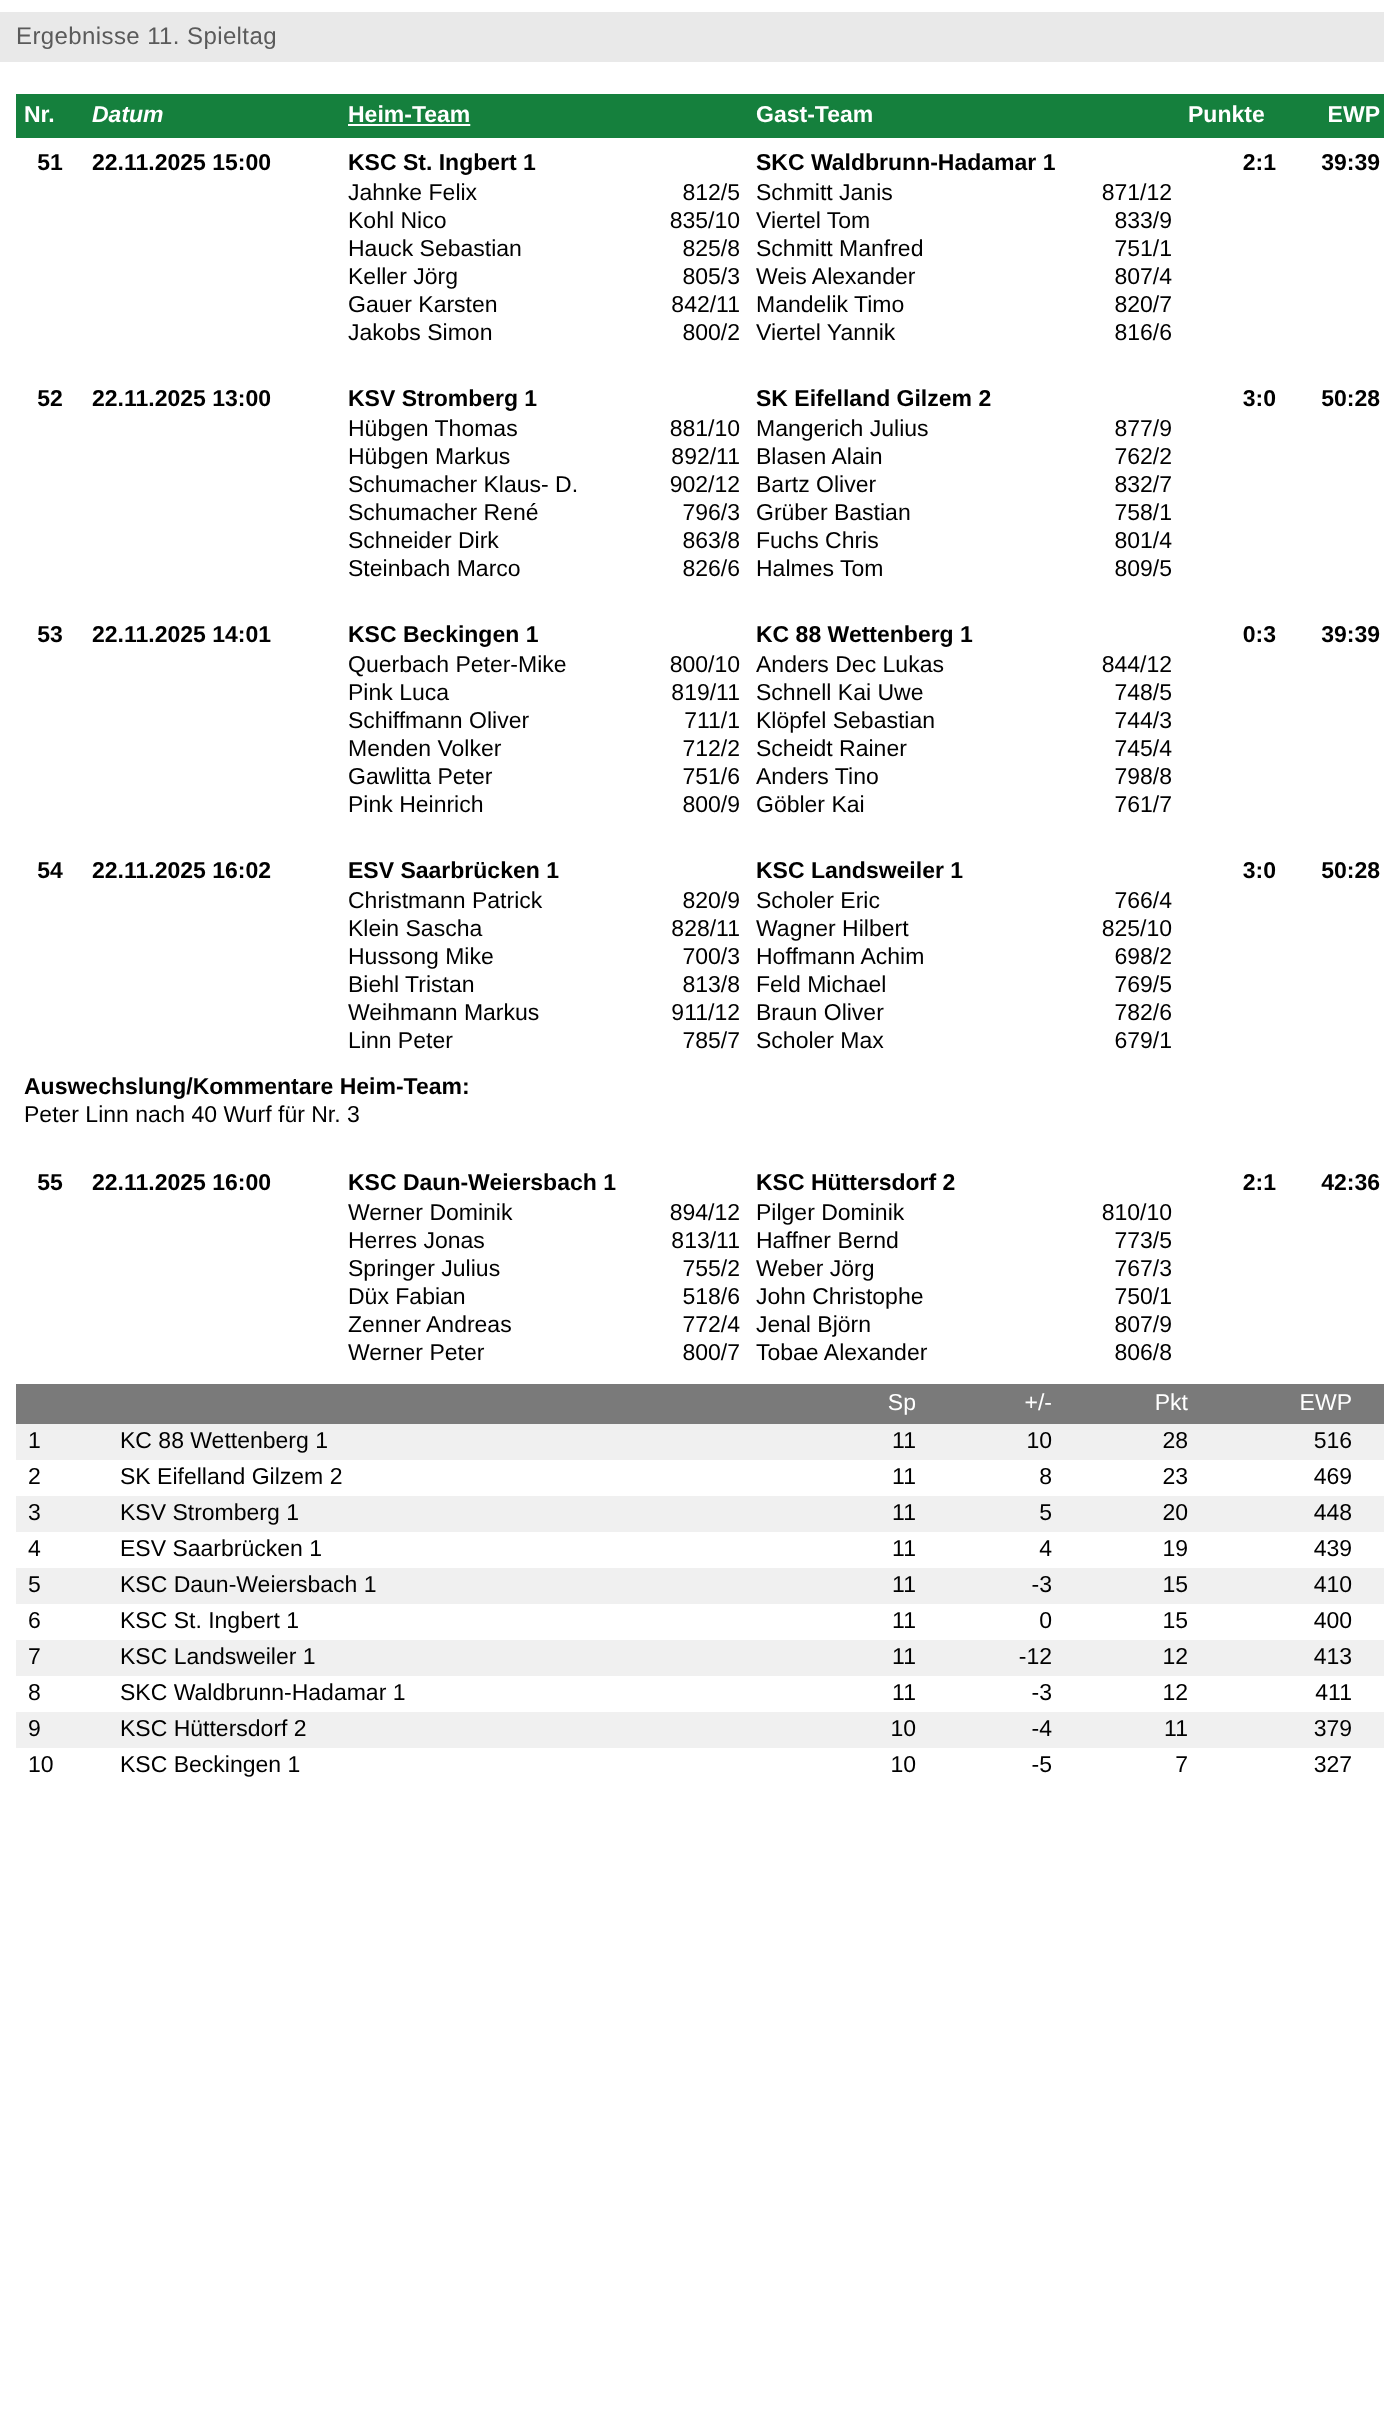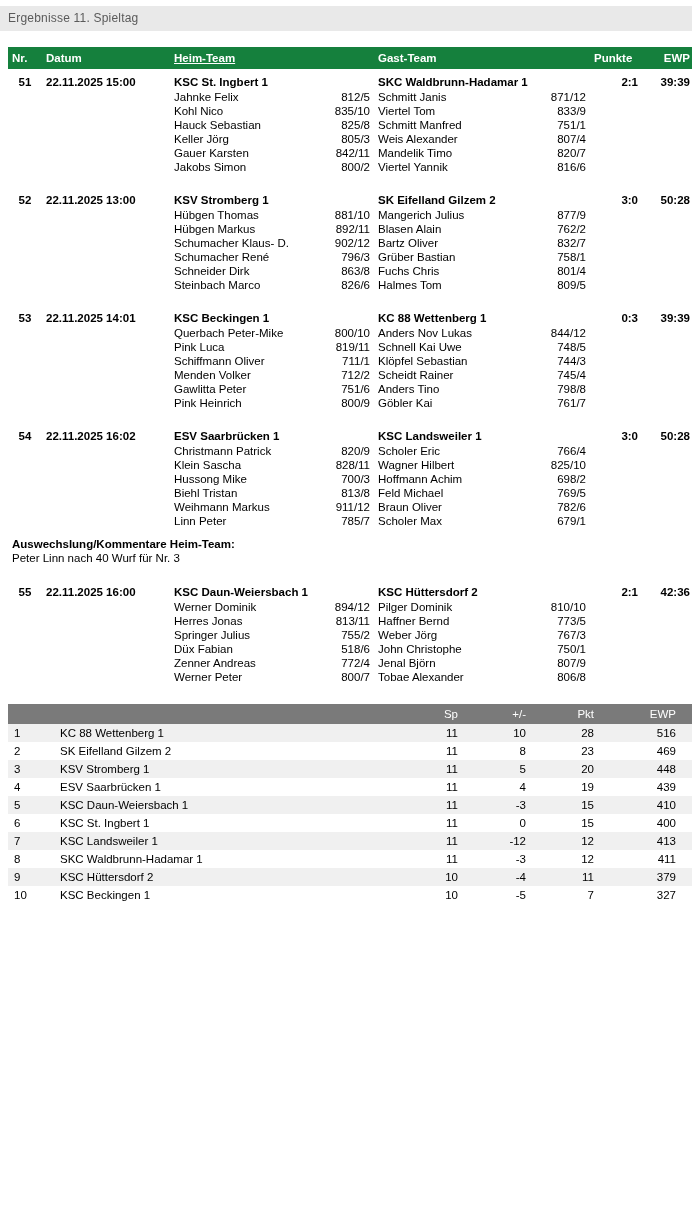--- a/index.html
+++ b/index.html
@@ -41,21 +41,21 @@
   table.results thead th {
     background: #15803d;
     color: #ffffff;
     font-size: 11.5px;
     font-weight: bold;
     text-align: left;
     padding: 5px 4px;
     white-space: nowrap;
   }
   th.c-nr      { width: 26px; }
-  th.c-datum   { width: 120px; }
+  th.c-datum   { width: 120px; font-style: italic; }
   th.c-heim    { width: 128px; text-decoration: underline; }
   th.c-heimres { width: 60px; }
   th.c-gast    { width: 140px; }
   th.c-gastres { width: 60px; }
   th.c-punkte  { width: 44px; text-align: center; }
   th.c-ewp     { width: 44px; text-align: right !important; }
 
   table.results td {
     vertical-align: top;
     padding: 1px 4px;
@@ -83,21 +83,21 @@
     font-size: 11.5px;
   }
   
   .standings-title {
     margin-top: 26px;
   }
   .standings-wrap {
     padding: 0 8px;
     box-sizing: border-box;
     width: 692px;
-    margin-top: 20px;
+    margin-top: 8px;
   }
   table.standings {
     width: 676px;
     border-collapse: collapse;
     table-layout: fixed;
   }
   table.standings thead th {
     background: #7a7a7a;
     color: #ffffff;
     font-size: 11.5px;
@@ -283,21 +283,21 @@
             <td colspan="2">KSC Beckingen 1</td>
             <td colspan="2">KC 88 Wettenberg 1</td>
             <td class="num">0:3</td>
             <td class="num">39:39</td>
           </tr>
           <tr>
             <td></td>
             <td></td>
             <td class="player">Querbach Peter-Mike</td>
             <td class="score">800/10</td>
-            <td>Anders Nov Lukas</td>
+            <td>Anders Dec Lukas</td>
             <td class="score">844/12</td>
             <td colspan="3"></td>
           </tr>
           <tr>
             <td></td>
             <td></td>
             <td class="player">Pink Luca</td>
             <td class="score">819/11</td>
             <td>Schnell Kai Uwe</td>
             <td class="score">748/5</td>

